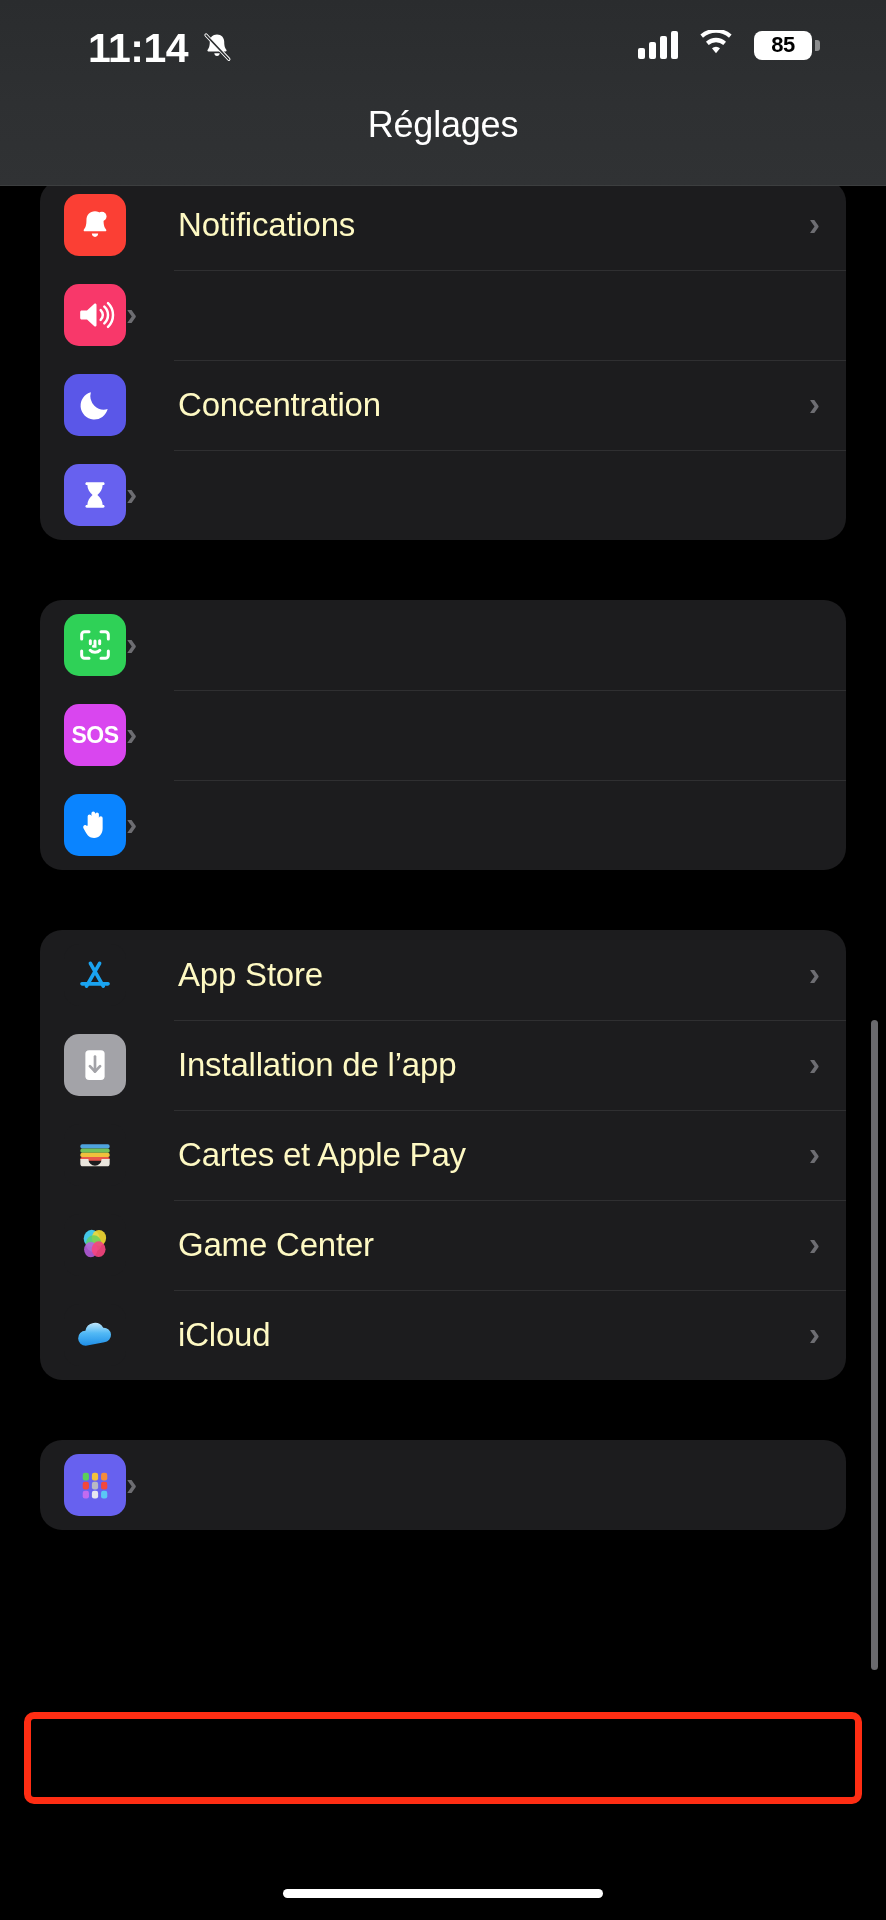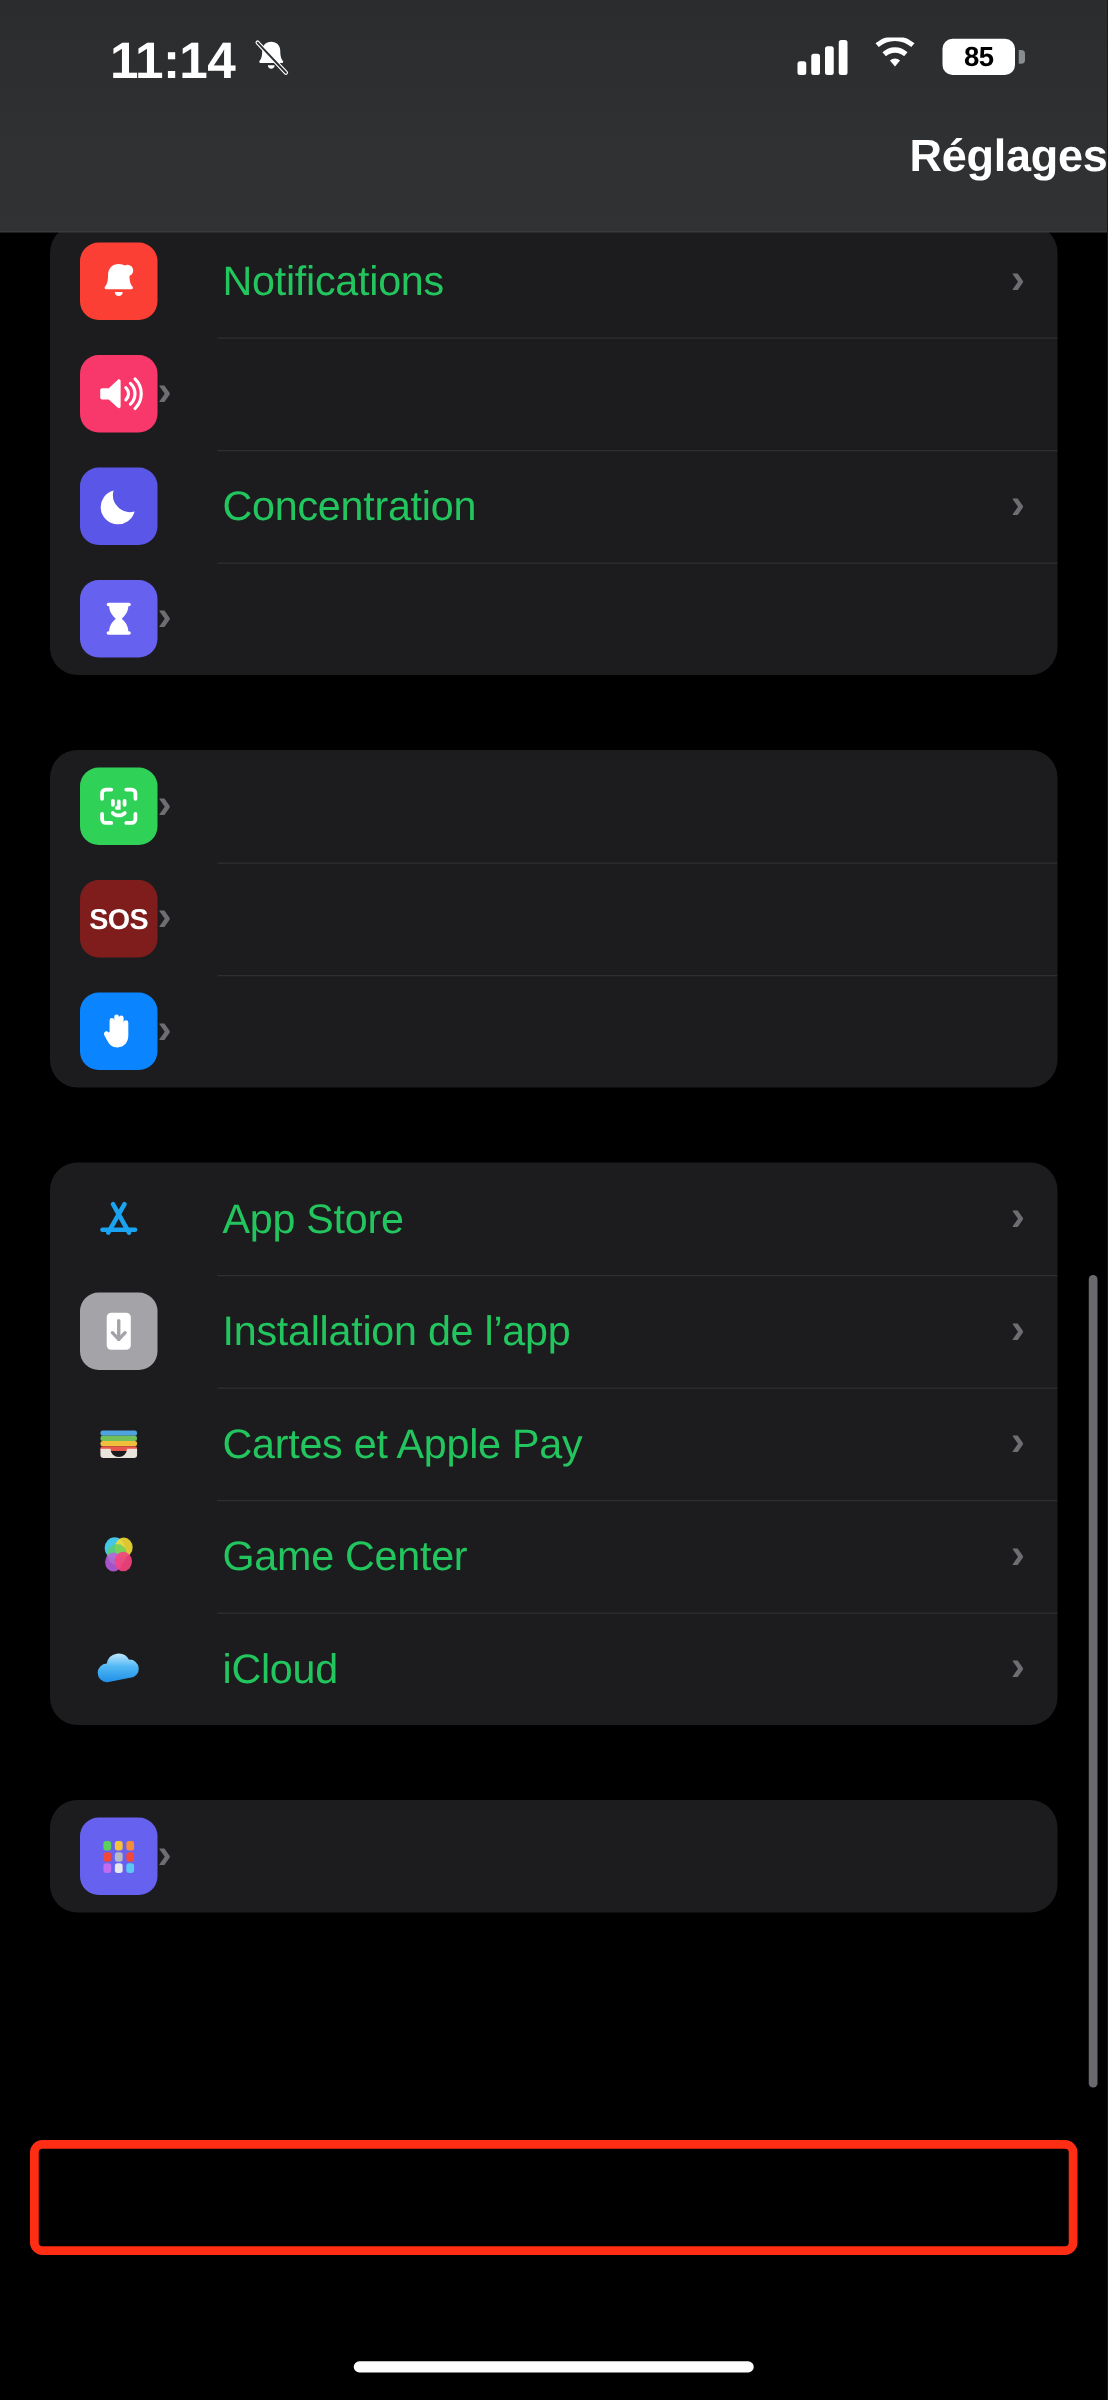--- a/index.html
+++ b/index.html
@@ -56,22 +56,22 @@
     display:flex; align-items:center; justify-content:center;
   }
   .batt span { color:#000; font-size:22px; font-weight:700; line-height:1; letter-spacing:-0.5px;}
   .batt::after{
     content:""; position:absolute; right:-8px; top:9px;
     width:5px; height:11px; border-radius:0 3px 3px 0;
     background:rgba(255,255,255,0.45);
   }
   .nav-title {
     position:absolute; left:0; right:0; top:104px;
-    text-align:right; color:#fff;
-    font-size:36px; font-weight:700; letter-spacing:-0.2px;
+    text-align:center; color:#fff;
+    font-size:36px; font-weight:400; letter-spacing:-0.2px;
   }
 
   
   .content {
     position:absolute; top:0; left:0;
     width:886px; height:1920px;
     padding:0 40px;
   }
   .group {
     background:#1c1c1e;
@@ -92,21 +92,21 @@
   }
   .ico {
     flex:0 0 auto;
     width:62px; height:62px;
     border-radius:15px;
     display:flex; align-items:center; justify-content:center;
     position:relative; overflow:hidden;
   }
   .label {
     flex:1 1 auto;
-    color:#22c55e; font-size:33px;
+    color:#fef9c3; font-size:33px;
     letter-spacing:-0.2px;
     margin-left:52px;
     white-space:nowrap;
   }
   .chev {
     flex:0 0 auto;
     color:#6d6d72; font-size:34px; font-weight:600;
     line-height:1;
     transform:translateY(-2px);
   }
@@ -241,21 +241,21 @@
               <path d="M9.2 9.4v1.9"></path>
                 <path d="M14.8 9.4v1.9"></path>
               <path d="M12 9.6v3.2h-.9"></path>
               <path d="M9.1 15.2c.7.8 1.7 1.2 2.9 1.2s2.2-.4 2.9-1.2"></path>
             </g>
           </svg>
         </div>
         <div class="chev">›</div>
       </div>
       <div class="row">
-        <div class="ico" style="background:#7f1d1d">
+        <div class="ico" style="background:#d946ef">
           <span class="txt">SOS</span>
         </div>
         <div class="chev">›</div>
       </div>
       <div class="row">
         <div class="ico" style="background:#0a84ff">
           <svg width="36" height="36" viewBox="0 0 24 24">
             <path d="M7.1 12.4V6.2a1.25 1.25 0 0 1 2.5 0v4.4V4.3a1.25 1.25 0 0 1 2.5 0v6.1V4.9a1.25 1.25 0 0 1 2.5 0v5.6V7.4a1.25 1.25 0 0 1 2.5 0v6.9c0 3.6-2.3 6.3-5.7 6.3-3.1 0-4.4-1.6-5.5-3.6l-1.6-2.9c-.4-.8-.1-1.6.6-2 .6-.3 1.3-.1 1.7.5z" fill="#fff"></path>
           </svg>
         </div>

